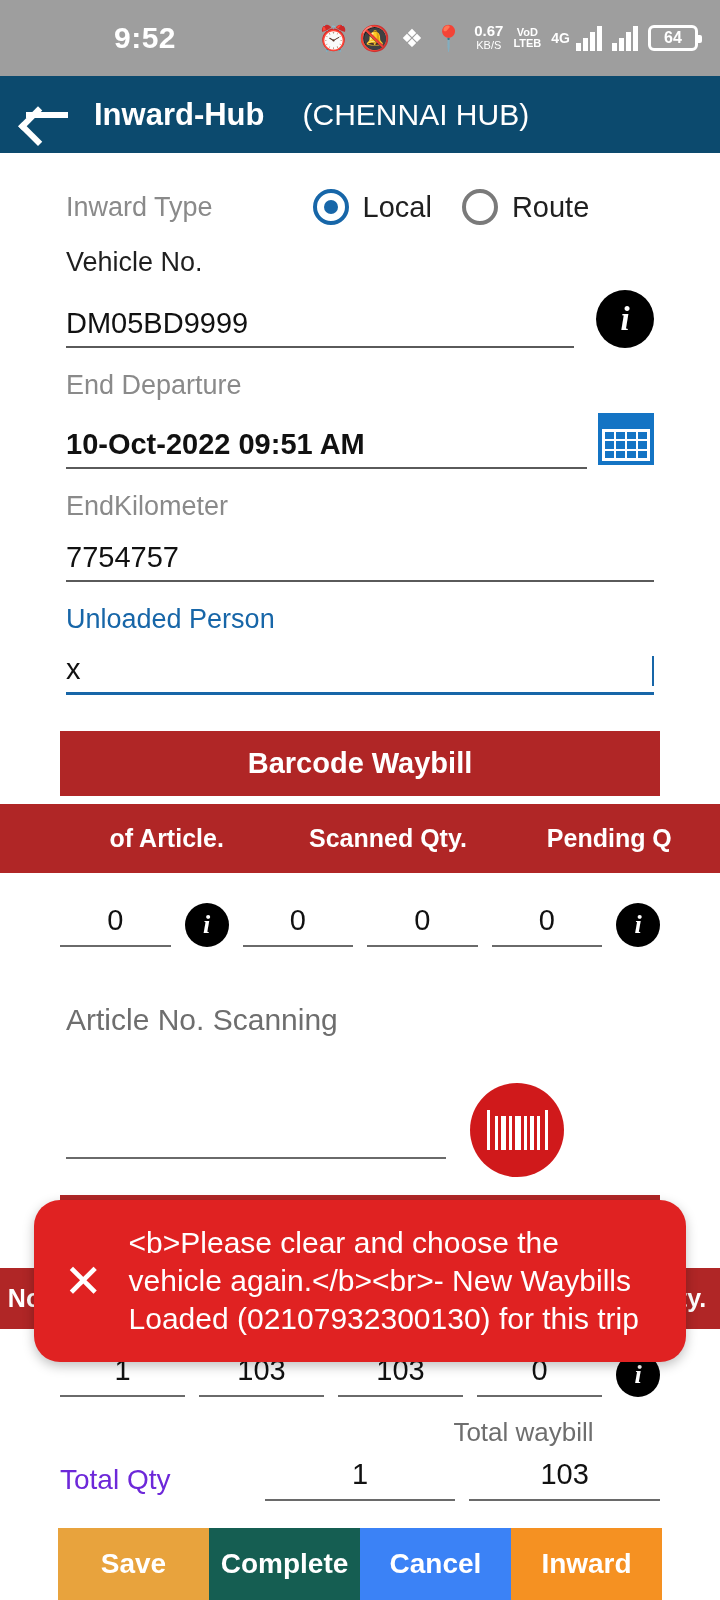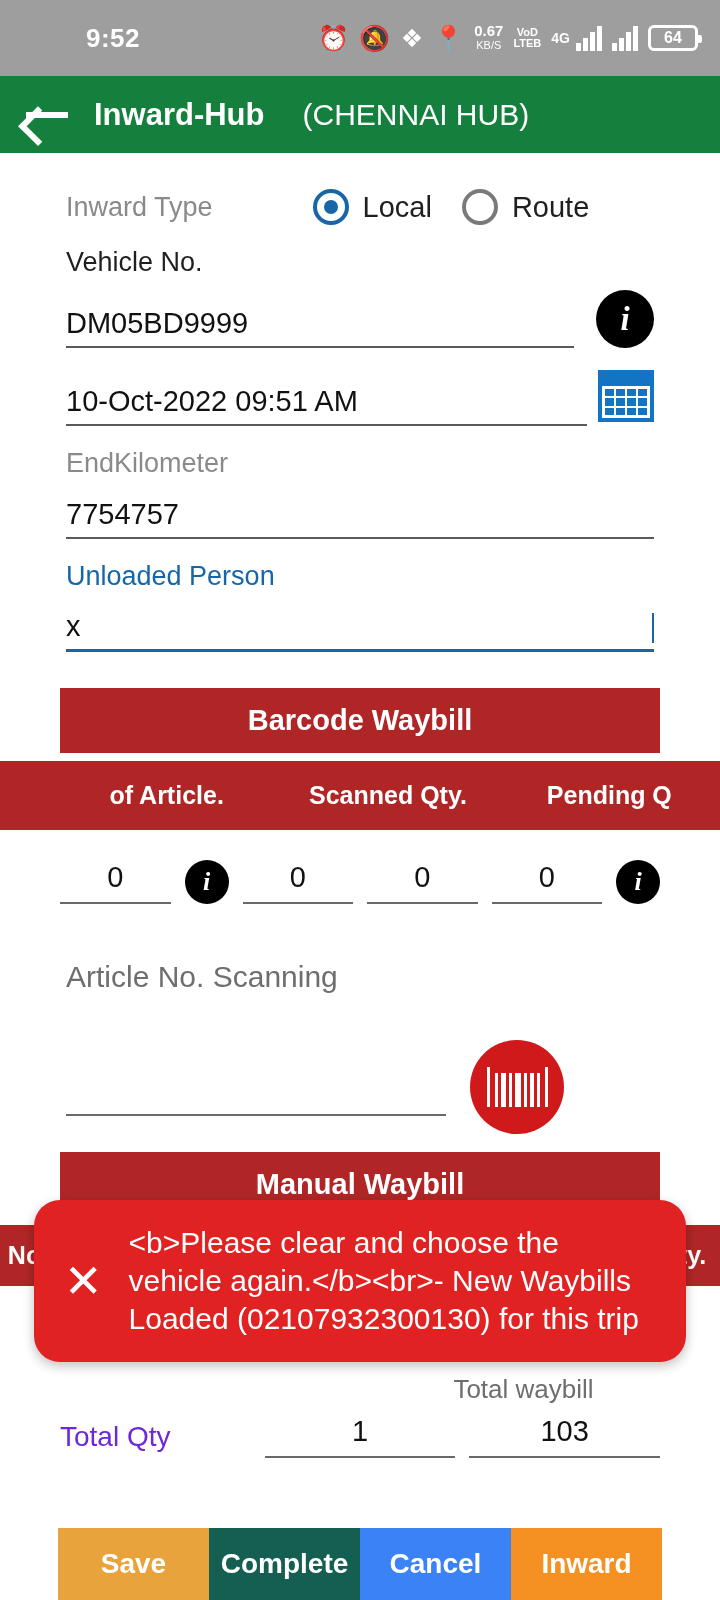--- a/index.html
+++ b/index.html
@@ -20,24 +20,24 @@
   
   .statusbar {
     height: 76px;
     background: #9e9e9e;
     display: flex;
     align-items: center;
     padding: 0 22px;
     color: #ffffff;
   }
   .status-time {
-    font-size: 26px;
+    font-size: 30px;
     font-weight: bold;
     letter-spacing: .5px;
-    margin-left: 64px;
+    margin-left: 92px;
   }
   .status-right {
     margin-left: auto;
     display: flex;
     align-items: center;
     gap: 10px;
   }
   .sicon { font-size: 25px; line-height: 1; display: inline-block; }
   .net-rate {
     font-size: 15px;
@@ -73,21 +73,21 @@
     position: absolute;
     right: -7px; top: 7px;
     width: 4px; height: 8px;
     background: #fff;
     border-radius: 0 2px 2px 0;
   }
 
   
   .appbar {
     height: 77px;
-    background: #15803d;
+    background: #0c4a6e;
     display: flex;
     align-items: center;
     padding: 0 20px;
     color: #ffffff;
   }
   .back-arrow {
     width: 52px; height: 40px;
     position: relative;
     margin-right: 22px;
   }
@@ -194,21 +194,21 @@
     position: absolute; top: 12px; left: 0; right: 0; bottom: 0;
     border: 4px solid #1474c4;
     background: #fff;
     display: grid;
     grid-template-columns: repeat(4, 1fr);
     grid-template-rows: repeat(3, 1fr);
     gap: 2px;
     padding: 3px;
   }
   .cal-icon .body2 span { background: #1474c4; display: block; }
-  .date-wrap { display: flex; align-items: flex-end; gap: 11px; }
+  .date-wrap { display: flex; align-items: flex-end; gap: 11px; font-weight: bold; }
   .date-wrap .input-line { flex: 1; }
 
   
   .sect-head {
     margin: 36px 60px 0 60px;
     background: #b02626;
     color: #fff;
     text-align: center;
     font-size: 29px;
     font-weight: bold;
@@ -398,20 +398,21 @@
       <div class="caption lbl-dark">Vehicle No.</div>
       <div class="vehicle-wrap">
         <div class="input-line">
           <span class="input-val">DM05BD9999</span>
         </div>
         <div class="info-dot">i</div>
       </div>
     </div>
 
     <div class="field">
+      <div class="caption lbl-grey">End Departure</div>
       <div class="date-wrap">
         <div class="input-line">
           <span class="input-val">10-Oct-2022 09:51 AM</span>
         </div>
         <div class="cal-icon">
           <div class="top"></div>
           <div class="body2">
             <span></span>
               <span></span>
               <span></span>

